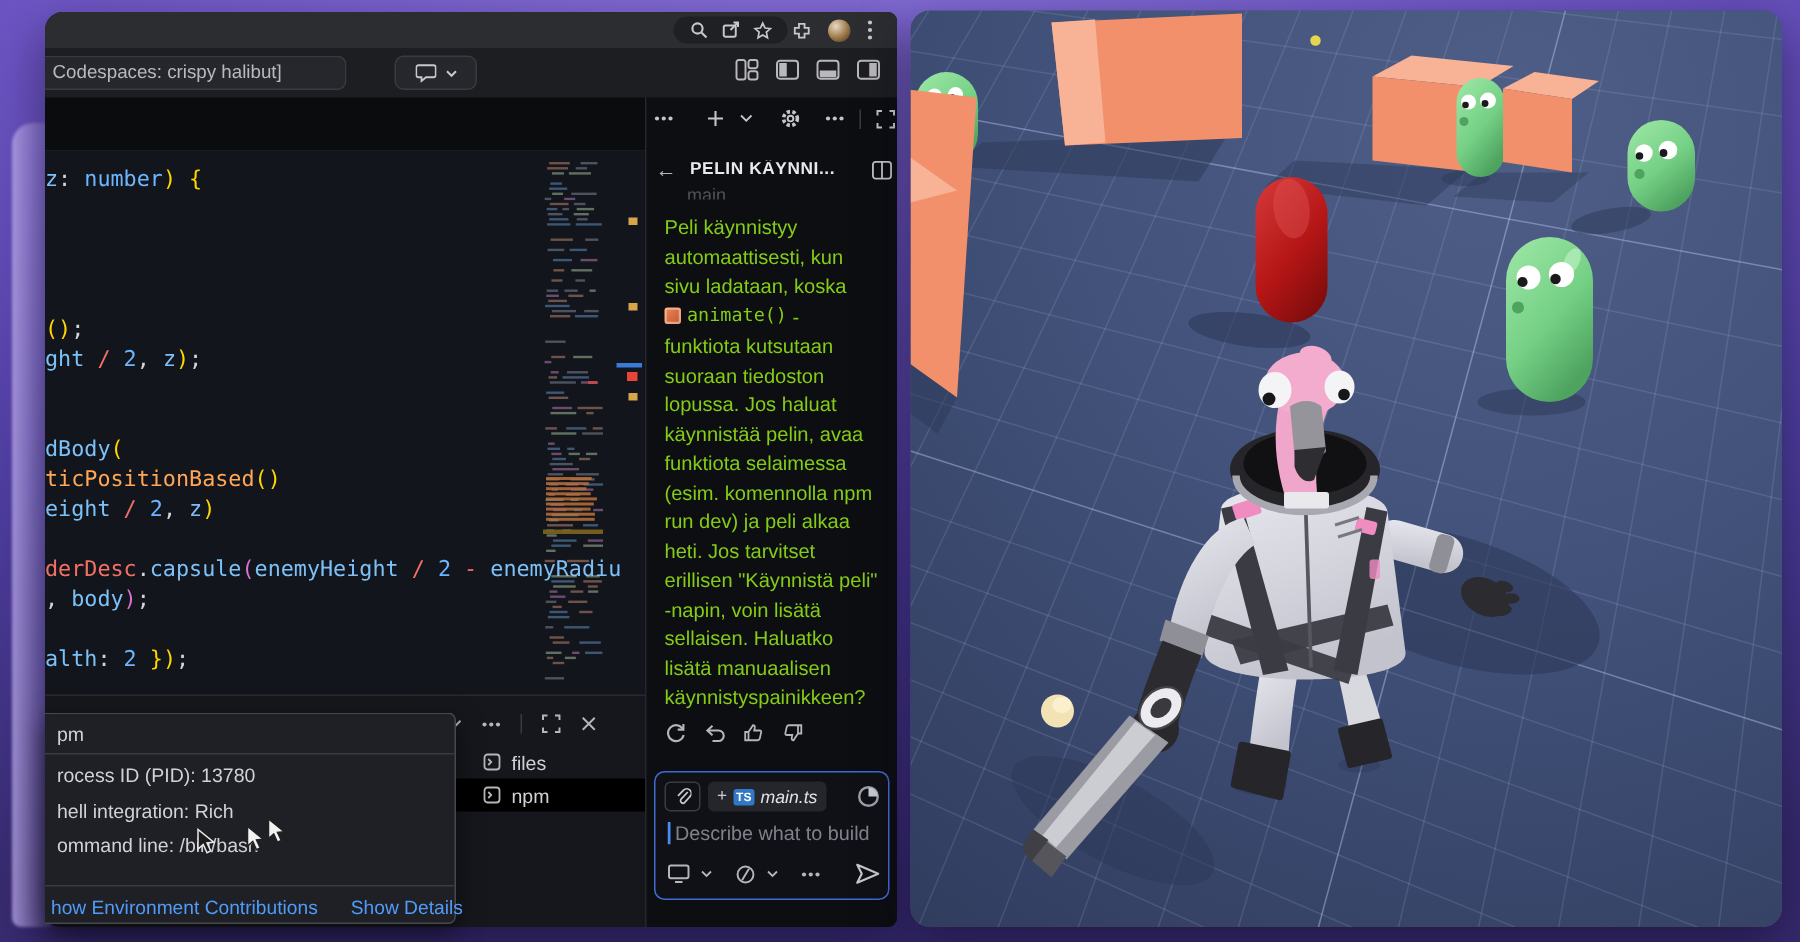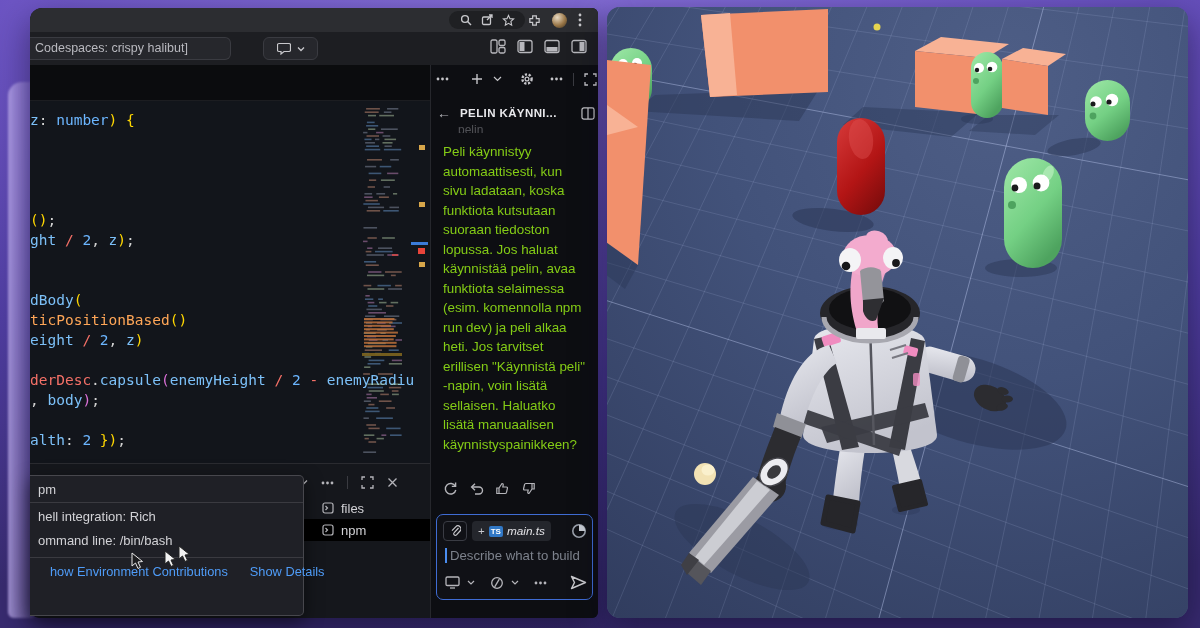--- a/index.html
+++ b/index.html
@@ -73,21 +73,21 @@
   .ci-row3 { position:absolute; left:8px; top:60px; width:142px; display:flex; align-items:center; gap:7px; }
   .icon-btn { display:inline-flex; align-items:center; justify-content:center; cursor:default; }
   .vdiv { width:1px; height:13px; background:#3a3b41; }
   .dim { color:#b5b5ba; }
 
   
   .tooltip { left:30px; top:475px; width:274px; height:141px; background:#1f2026; border:1px solid #47474d;
     border-left:none; border-radius:0 5px 5px 0; box-shadow:0 6px 18px rgba(0,0,0,.5); color:#d2d2d6; font-size:13px; }
   .tt-title { padding:6px 10px 5px 8px; border-bottom:1px solid #3a3a40; font-size:13px; }
   .tt-rows { padding:6px 8px 4px 8px; display:flex; flex-direction:column; gap:8.5px; }
-  .tt-links { border-top:1px solid #3a3a40; margin-top:5px; padding:6px 20px; display:flex; gap:22px; }
+  .tt-links { border-top:1px solid #3a3a40; margin-top:15px; padding:6px 4px; display:flex; gap:22px; }
   .tt-links span { color:#4f9cf8; font-size:12.8px; white-space:nowrap; }
 
   
   .scene { left:607px; top:7px; width:581px; height:611px; border-radius:13px; overflow:hidden;
     background:#445478; box-shadow:0 12px 34px rgba(10,5,30,.5); }
   .scene svg { display:block; }
 
   .cursor { pointer-events:none; }
 </style>
 </head>
@@ -436,26 +436,30 @@
       <div class="abs chat-titlerow">
         <span class="dim" style="font-size:14px">←</span>
         <span class="chat-title">PELIN KÄYNNI...</span>
         <span class="icon-btn" style="margin-left:auto">
           <svg width="14" height="13" viewBox="0 0 15 14">
               <rect x="1" y="1" width="13" height="12" rx="2" fill="none" stroke="#c5c5c9" stroke-width="1.3"></rect>
               <line x1="7.5" y1="1" x2="7.5" y2="13" stroke="#c5c5c9" stroke-width="1.3"></line>
             </svg>
         </span>
       </div>
-      <div class="abs chat-scrolled">pelin</div>
+      <div class="abs chat-scrolled">main</div>
 
       <div class="abs chat-msg" id="chat-msg">
           <div>Peli käynnistyy</div>
           <div>automaattisesti, kun</div>
           <div>sivu ladataan, koska</div>
+          <div><span class="codechip">
+              <span class="sym-ico"></span>
+              <span>animate()</span>
+            </span> -</div>
           <div>funktiota kutsutaan</div>
           <div>suoraan tiedoston</div>
           <div>lopussa. Jos haluat</div>
           <div>käynnistää pelin, avaa</div>
           <div>funktiota selaimessa</div>
           <div>(esim. komennolla npm</div>
           <div>run dev) ja peli alkaa</div>
           <div>heti. Jos tarvitset</div>
           <div>erillisen "Käynnistä peli"</div>
           <div>-napin, voin lisätä</div>
@@ -548,20 +552,21 @@
               </svg>
           </span>
         </div>
       </div>
     </div>
   </div>
 
   <div class="abs tooltip">
     <div class="tt-title">pm</div>
     <div class="tt-rows" id="tt-rows">
+        <div>rocess ID (PID): 13780</div>
         <div>hell integration: Rich</div>
         <div>ommand line: /bin/bash</div>
       </div>
     <div class="tt-links" id="tt-links">
         <span>how Environment Contributions</span>
         <span>Show Details</span>
       </div>
   </div>
 
   <svg class="abs cursor" style="left:131px;top:552px" width="14" height="18" viewBox="0 0 14 18">

